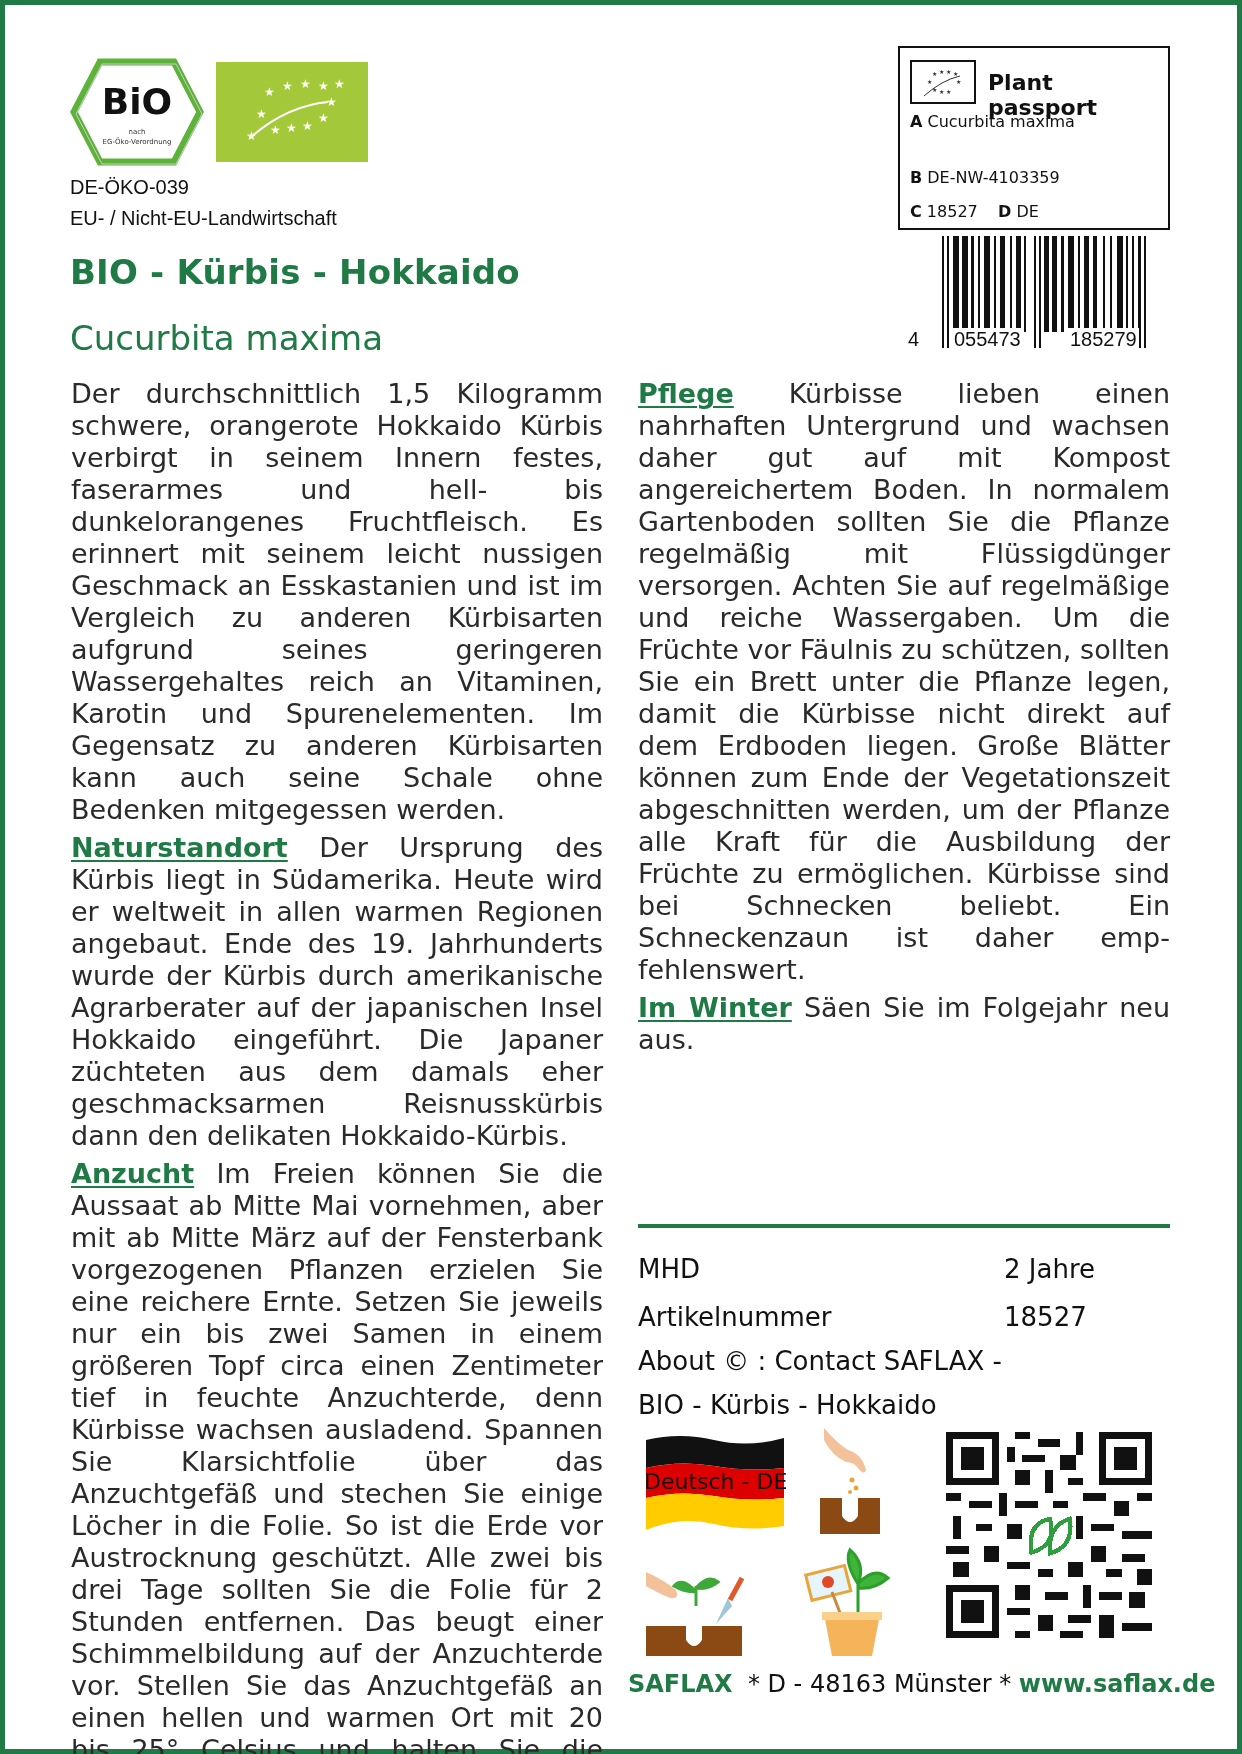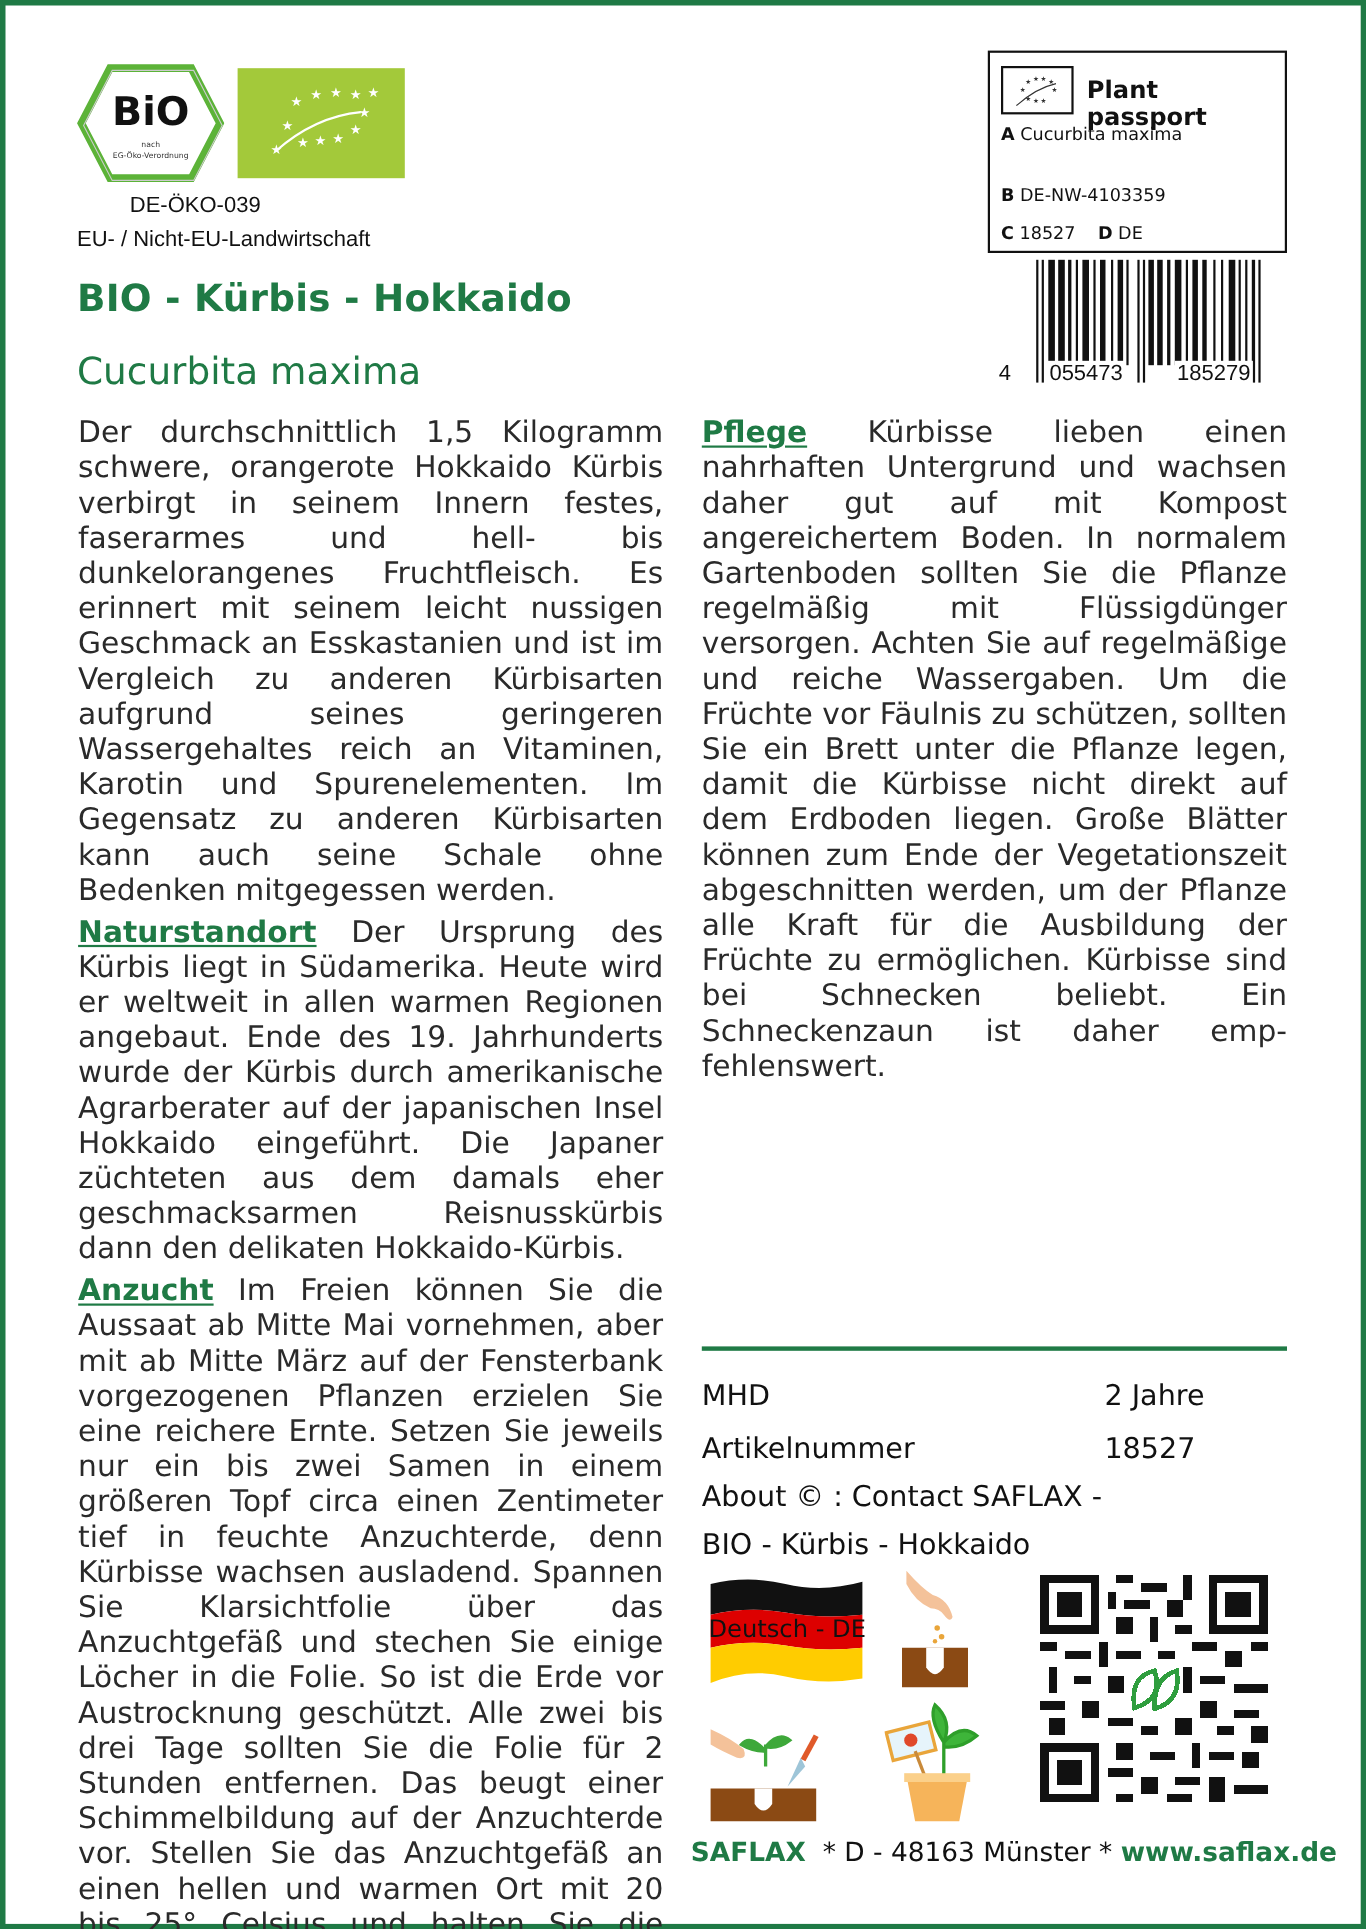--- a/index.html
+++ b/index.html
@@ -3,21 +3,21 @@
 <meta charset="utf-8">
 <style>
   html, body { margin:0; padding:0; background:#ffffff; }
   body { width:1242px; height:1754px; position:relative; overflow:hidden; font-family:"DejaVu Sans", sans-serif; color:#222; }
   .frame { position:absolute; left:0; top:0; width:1242px; height:1754px; box-sizing:border-box; border:5px solid #1f7a45; }
 
   
   .bio-logo { position:absolute; left:70px; top:58px; width:134px; height:108px; }
   .eu-logo { position:absolute; left:216px; top:62px; width:152px; height:100px; background:#a3c93a; }
   .cert { position:absolute; left:70px; font-family:"Liberation Sans", sans-serif; font-size:20px; color:#111; line-height:24px; }
-  .cert.code { top:175px;margin-left:48px; }
+  .cert.code { top:175px; }
   .cert.agri { top:206px; }
 
   .title { position:absolute; left:70px; top:252px; font-family:"DejaVu Sans", sans-serif; font-weight:bold; font-size:34px; color:#1f7a45; letter-spacing:0.2px; }
   .subtitle { position:absolute; left:70px; top:318px; font-family:"DejaVu Sans", sans-serif; font-size:34px; color:#1f7a45; }
 
   
   .passport { position:absolute; left:898px; top:46px; width:272px; height:184px; box-sizing:border-box; border:2px solid #111; background:#fff; font-family:"DejaVu Sans", sans-serif; color:#111; }
   .pp-flag { position:absolute; left:10px; top:12px; width:66px; height:44px; box-sizing:border-box; border:2px solid #111; }
   .pp-title { position:absolute; left:88px; top:22px; font-weight:bold; font-size:22px; }
   .pp-row { position:absolute; left:10px; font-size:16px; white-space:nowrap; }
@@ -147,20 +147,21 @@
 <div class="bc-digits" style="left:1068px;">185279</div>
 
 <div class="col left">
   <p>Der durchschnittlich 1,5 Kilogramm schwere, orangerote Hokkaido Kürbis ver­birgt in seinem Innern festes, faserarmes und hell- bis dunkelorangenes Fruchtfleisch. Es erinnert mit seinem leicht nussigen Ge­schmack an Esskastanien und ist im Ver­gleich zu anderen Kürbisarten aufgrund seines geringeren Wassergehaltes reich an Vitaminen, Karotin und Spurenelementen. Im Gegensatz zu anderen Kürbisarten kann auch seine Schale ohne Bedenken mitge­gessen werden.</p>
   <p><span class="lbl">Naturstandort</span><span> Der Ursprung des Kürbis liegt in Südamerika. Heute wird er weltweit in allen warmen Regionen angebaut. Ende des 19. Jahrhunderts wurde der Kürbis durch amerikanische Agrarberater auf der japanischen Insel Hokkaido eingeführt. Die Japaner züchteten aus dem damals eher geschmacksarmen Reisnusskürbis dann den delikaten Hokkaido-Kürbis.</span></p>
   <p style="height:600px;overflow:hidden;"><span class="lbl">Anzucht</span><span> Im Freien können Sie die Aussaat ab Mitte Mai vornehmen, aber mit ab Mitte März auf der Fensterbank vorgezogenen Pflanzen erzielen Sie eine reichere Ernte. Setzen Sie jeweils nur ein bis zwei Samen in einem größeren Topf circa einen Zentimeter tief in feuchte Anzuchterde, denn Kürbisse wachsen ausladend. Spannen Sie Klarsicht­folie über das Anzuchtgefäß und stechen Sie einige Löcher in die Folie. So ist die Erde vor Austrocknung geschützt. Alle zwei bis drei Tage sollten Sie die Folie für 2 Stunden entfernen. Das beugt einer Schimmelbil­dung auf der Anzuchterde vor. Stellen Sie das Anzuchtgefäß an einen hellen und war­men Ort mit 20 bis 25° Celsius und halten Sie die Anzuchterde feucht, aber nicht nass. Die Keimung dauert nun in der Regel zwei bis drei Wochen. Nach einem weiteren Monat können die Sämlinge in größere Töpfe oder in den Garten umgesetzt werden (maximal acht Pflanzen pro Quadratmeter). Von der Keimung bis zur Blütenbildung dauert es gewöhnlich zwei Monate und nochmals einen Monat bis zur Fruchtbil­dung.</span></p>
 </div>
 
 <div class="col right">
   <p><span class="lbl">Pflege</span><span> Kürbisse lieben einen nahrhaften Untergrund und wachsen daher gut auf mit Kompost angereichertem Boden. In norma­lem Gartenboden sollten Sie die Pflanze regelmäßig mit Flüssigdünger versorgen. Achten Sie auf regelmäßige und reiche Wassergaben. Um die Früchte vor Fäulnis zu schützen, sollten Sie ein Brett unter die Pflanze legen, damit die Kürbisse nicht direkt auf dem Erdboden liegen. Große Blätter können zum Ende der Vegetations­zeit abgeschnitten werden, um der Pflanze alle Kraft für die Ausbildung der Früchte zu ermöglichen. Kürbisse sind bei Schnecken beliebt. Ein Schneckenzaun ist daher emp­fehlenswert.</span></p>
+  <p><span class="lbl">Im Winter</span><span> Säen Sie im Folgejahr neu aus.</span></p>
 </div>
 
 <div class="rule"></div>
 
 <div class="info" style="top:1254px;">MHD</div>
 <div class="info val" style="top:1254px;">2 Jahre</div>
 <div class="info" style="top:1302px;">Artikelnummer</div>
 <div class="info val" style="top:1302px;">18527</div>
 <div class="info" style="top:1346px;">About © : Contact SAFLAX -</div>
 <div class="info" style="top:1390px;">BIO - Kürbis - Hokkaido</div>

